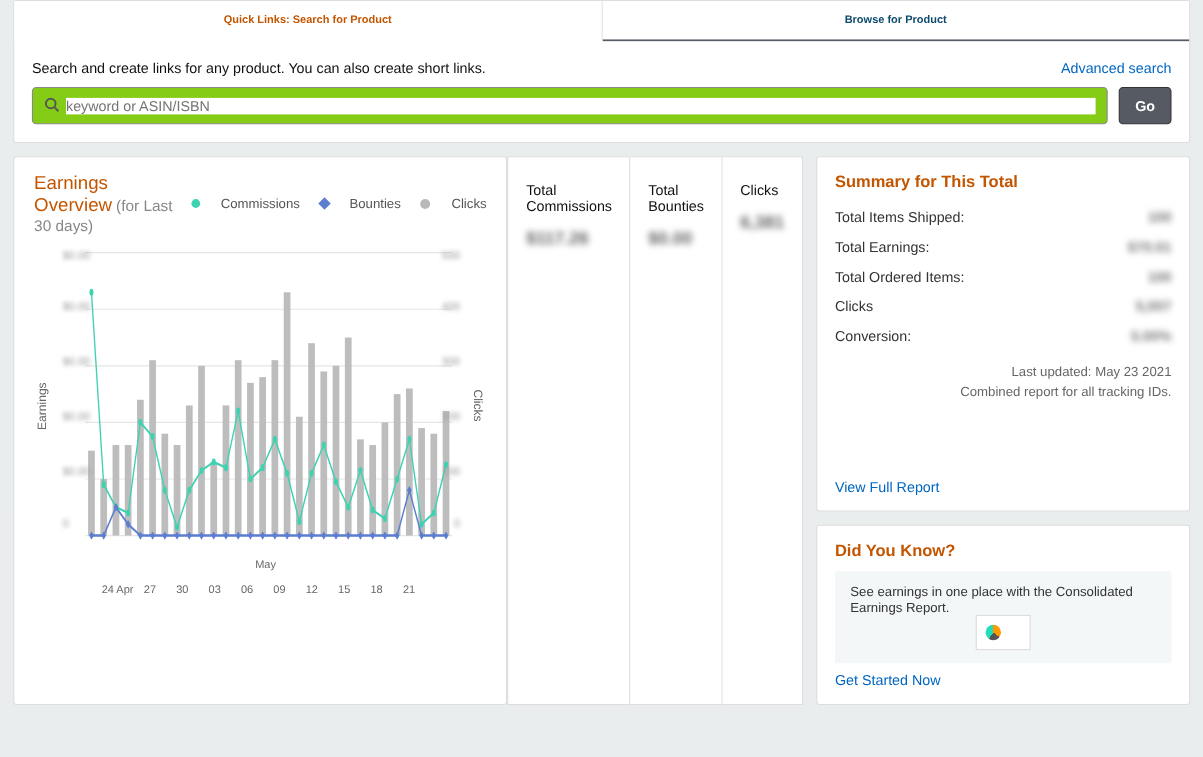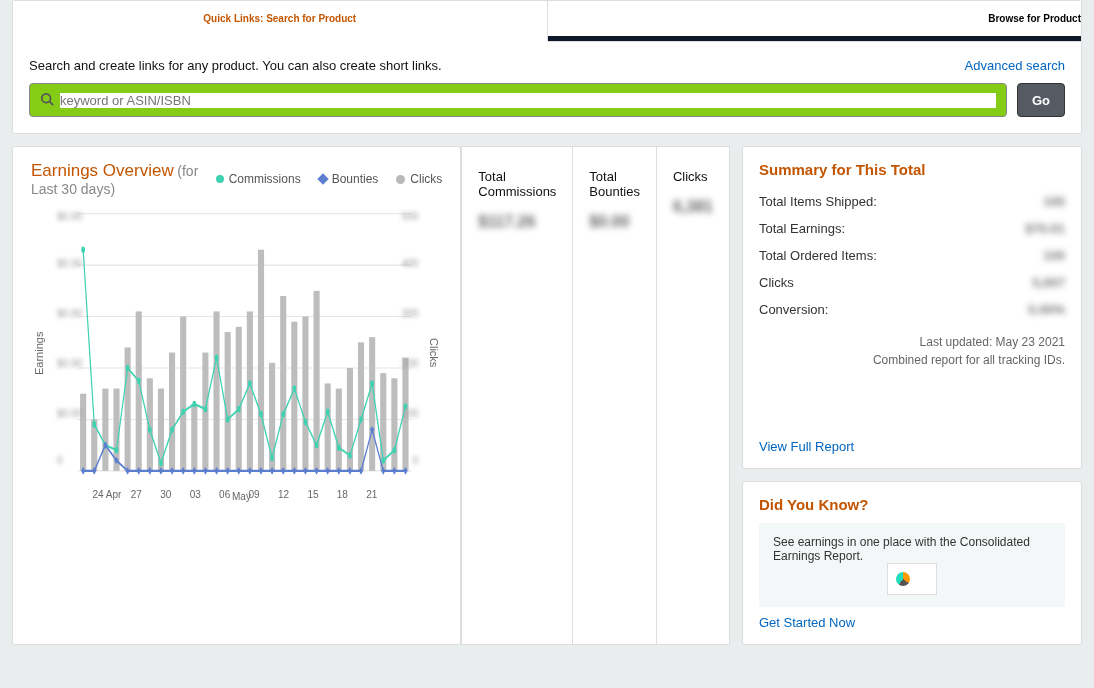--- a/index.html
+++ b/index.html
@@ -33,24 +33,23 @@
     cursor: pointer;
   }
   .tab:last-child { border-right: none; }
   .tab.active {
     color: #c45500;
     border-bottom: 2px solid #fff;
     margin-bottom: -1px;
     background: #fff;
   }
   .tab.inactive {
-    color: #000000;
+    color: #0c4a6e;
     background: #fff;
-    border-bottom: 5px solid #0f172a;
-    text-align: right;
+    border-bottom: 1px solid #0f172a;
   }
   .search-body { padding: 16px; }
   .search-top {
     display: flex;
     justify-content: space-between;
     margin-bottom: 10px;
     font-size: 13px;
   }
   .adv-link { color: #0066c0; cursor: pointer; }
   .search-row { display: flex; gap: 10px; }
@@ -95,21 +94,21 @@
   .earnings-panel { padding: 14px 18px 8px 18px; }
   .earnings-header {
     display: flex;
     justify-content: space-between;
     align-items: center;
     margin-bottom: 6px;
   }
   .earnings-title { font-size: 17px; color: #c45500; font-weight: 400; }
   .earnings-sub { color: #888; font-size: 14px; font-weight: 400; }
   .legend { display: flex; gap: 18px; font-size: 12px; color: #555; }
-  .legend-item { display: flex; align-items: center; gap: 5px; }
+  .legend-item { display: flex; align-items: center; gap: 19px; }
   .marker-dot { width: 8px; height: 8px; border-radius: 50%; display: inline-block; }
   .marker-diamond { width: 8px; height: 8px; display: inline-block; transform: rotate(45deg); }
   .marker-circle { width: 9px; height: 9px; border-radius: 50%; display: inline-block; }
   
   .chart-wrap {
     position: relative;
     height: 300px;
     display: flex;
   }
   .ylabel-left, .ylabel-right {
@@ -124,21 +123,21 @@
   .chart-svg { width: 100%; height: 100%; }
   .ytick-l, .ytick-r {
     position: absolute;
     font-size: 10px;
     color: #999;
     filter: blur(2px);
   }
   .ytick-l { left: 10px; }
   .ytick-r { right: 8px; }
   .xlabel-row { position: absolute; bottom: 14px; left: 55px; right: 30px; }
-  .xtick { position: absolute; font-size: 10px; color: #666; transform: translateX(-50%); }
+  .xtick { position: absolute; font-size: 10px; color: #666; transform: translateX(-50%); margin-top: 26px; }
   .xaxis-month { position: absolute; bottom: 0px; left: 55px; right: 30px; text-align: left; }
   .xaxis-month span { font-size: 10px; color: #666; }
   
   
   .totals-row { display: flex; gap: 0; margin-top: 0; }
   .total-box {
     flex: 1;
     background: #fff;
     border: 1px solid #ddd;
     padding: 22px 16px;

